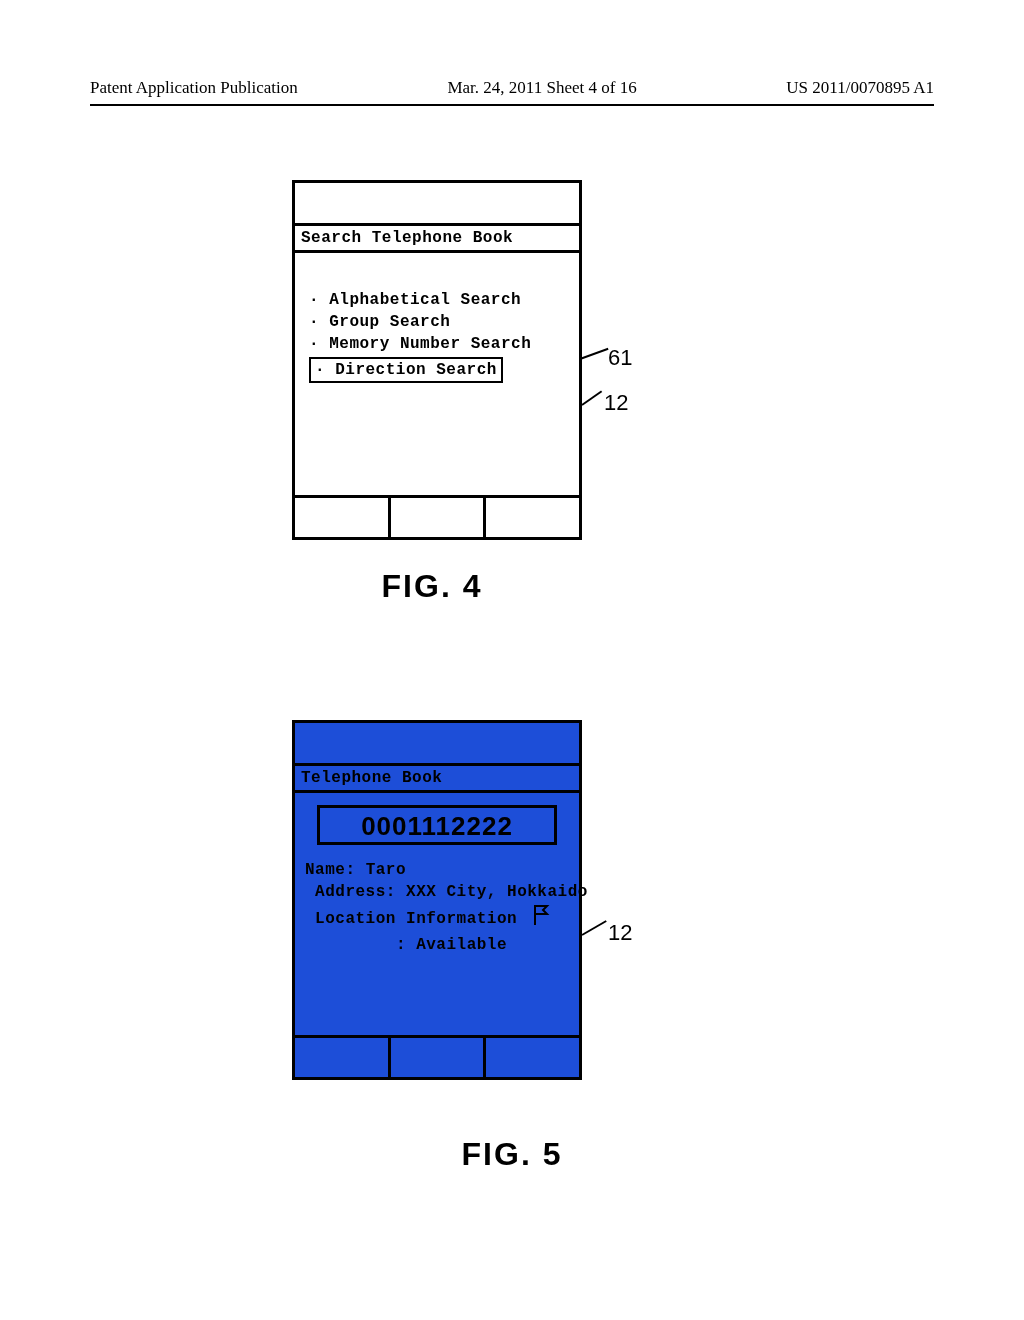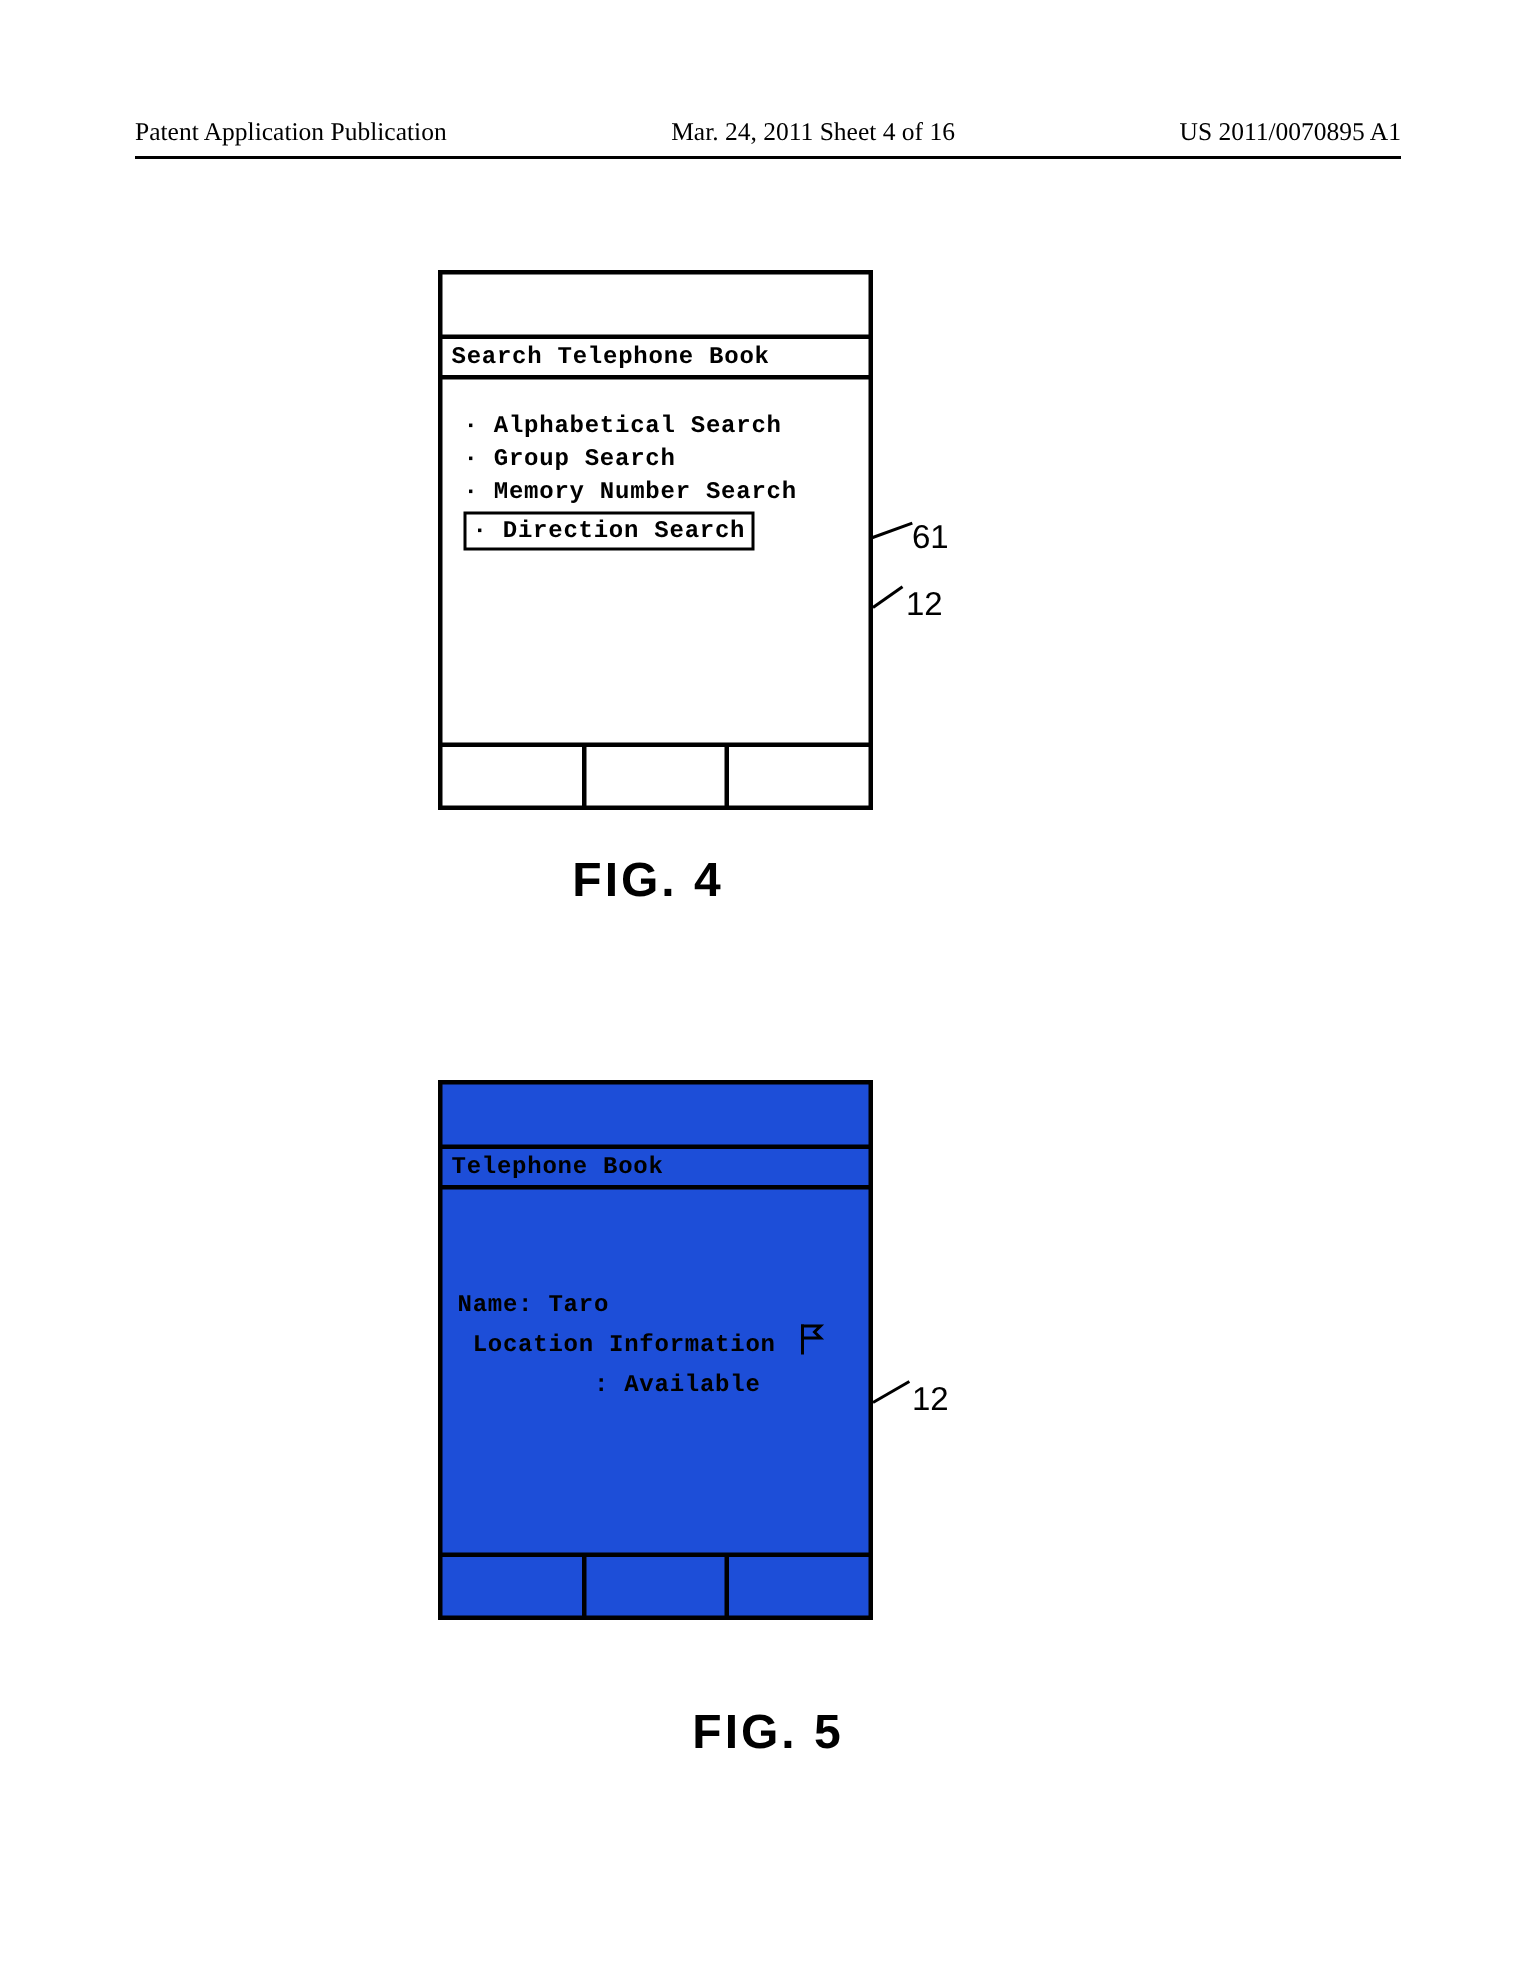--- a/index.html
+++ b/index.html
@@ -46,21 +46,21 @@
     height: 30px;
     border-top: 3px solid #000;
     border-bottom: 3px solid #000;
     padding: 3px 8px 0 8px;
     font-size: 16px;
     font-weight: bold;
     letter-spacing: 0.5px;
   }
   .phone4 .menulist {
     position: absolute;
-    top: 90px;
+    top: 106px;
     left: 14px;
     font-size: 16px;
     font-weight: bold;
     line-height: 22px;
     letter-spacing: 0.5px;
   }
   .phone4 .menuitem { white-space: nowrap; }
   .phone4 .selected-box {
     display: inline-block;
     border: 2px solid #000;
@@ -263,25 +263,30 @@
 <div class="fig4-lead-61"></div>
 <div class="fig4-label-61">61</div>
 <div class="fig4-lead-12"></div>
 <div class="fig4-label-12">12</div>
 
 <div class="fig4-caption">FIG. 4</div>
 
 <div class="phone5">
   <div class="titlebar">Telephone Book</div>
 
+  <div class="numbox">0001112222</div>
 
   <div class="details">
     <div class="row">
       <span>Name:</span>
       <span>Taro</span>
+    </div>
+    <div class="row">
+      &nbsp;<span>Address:</span>
+      <span>XXX City, Hokkaido</span>
     </div>
     <div class="row">
       &nbsp;<span>Location Information</span>
       <span class="flag-icon">
         <svg width="20" height="24" viewBox="0 0 20 24">
           <line x1="4" y1="2" x2="4" y2="22" stroke="#000" stroke-width="2"></line>
           <path d="M4 3 L16 3 L12 7 L16 11 L4 11 Z" fill="none" stroke="#000" stroke-width="2"></path>
         </svg>
       </span>
     </div>

